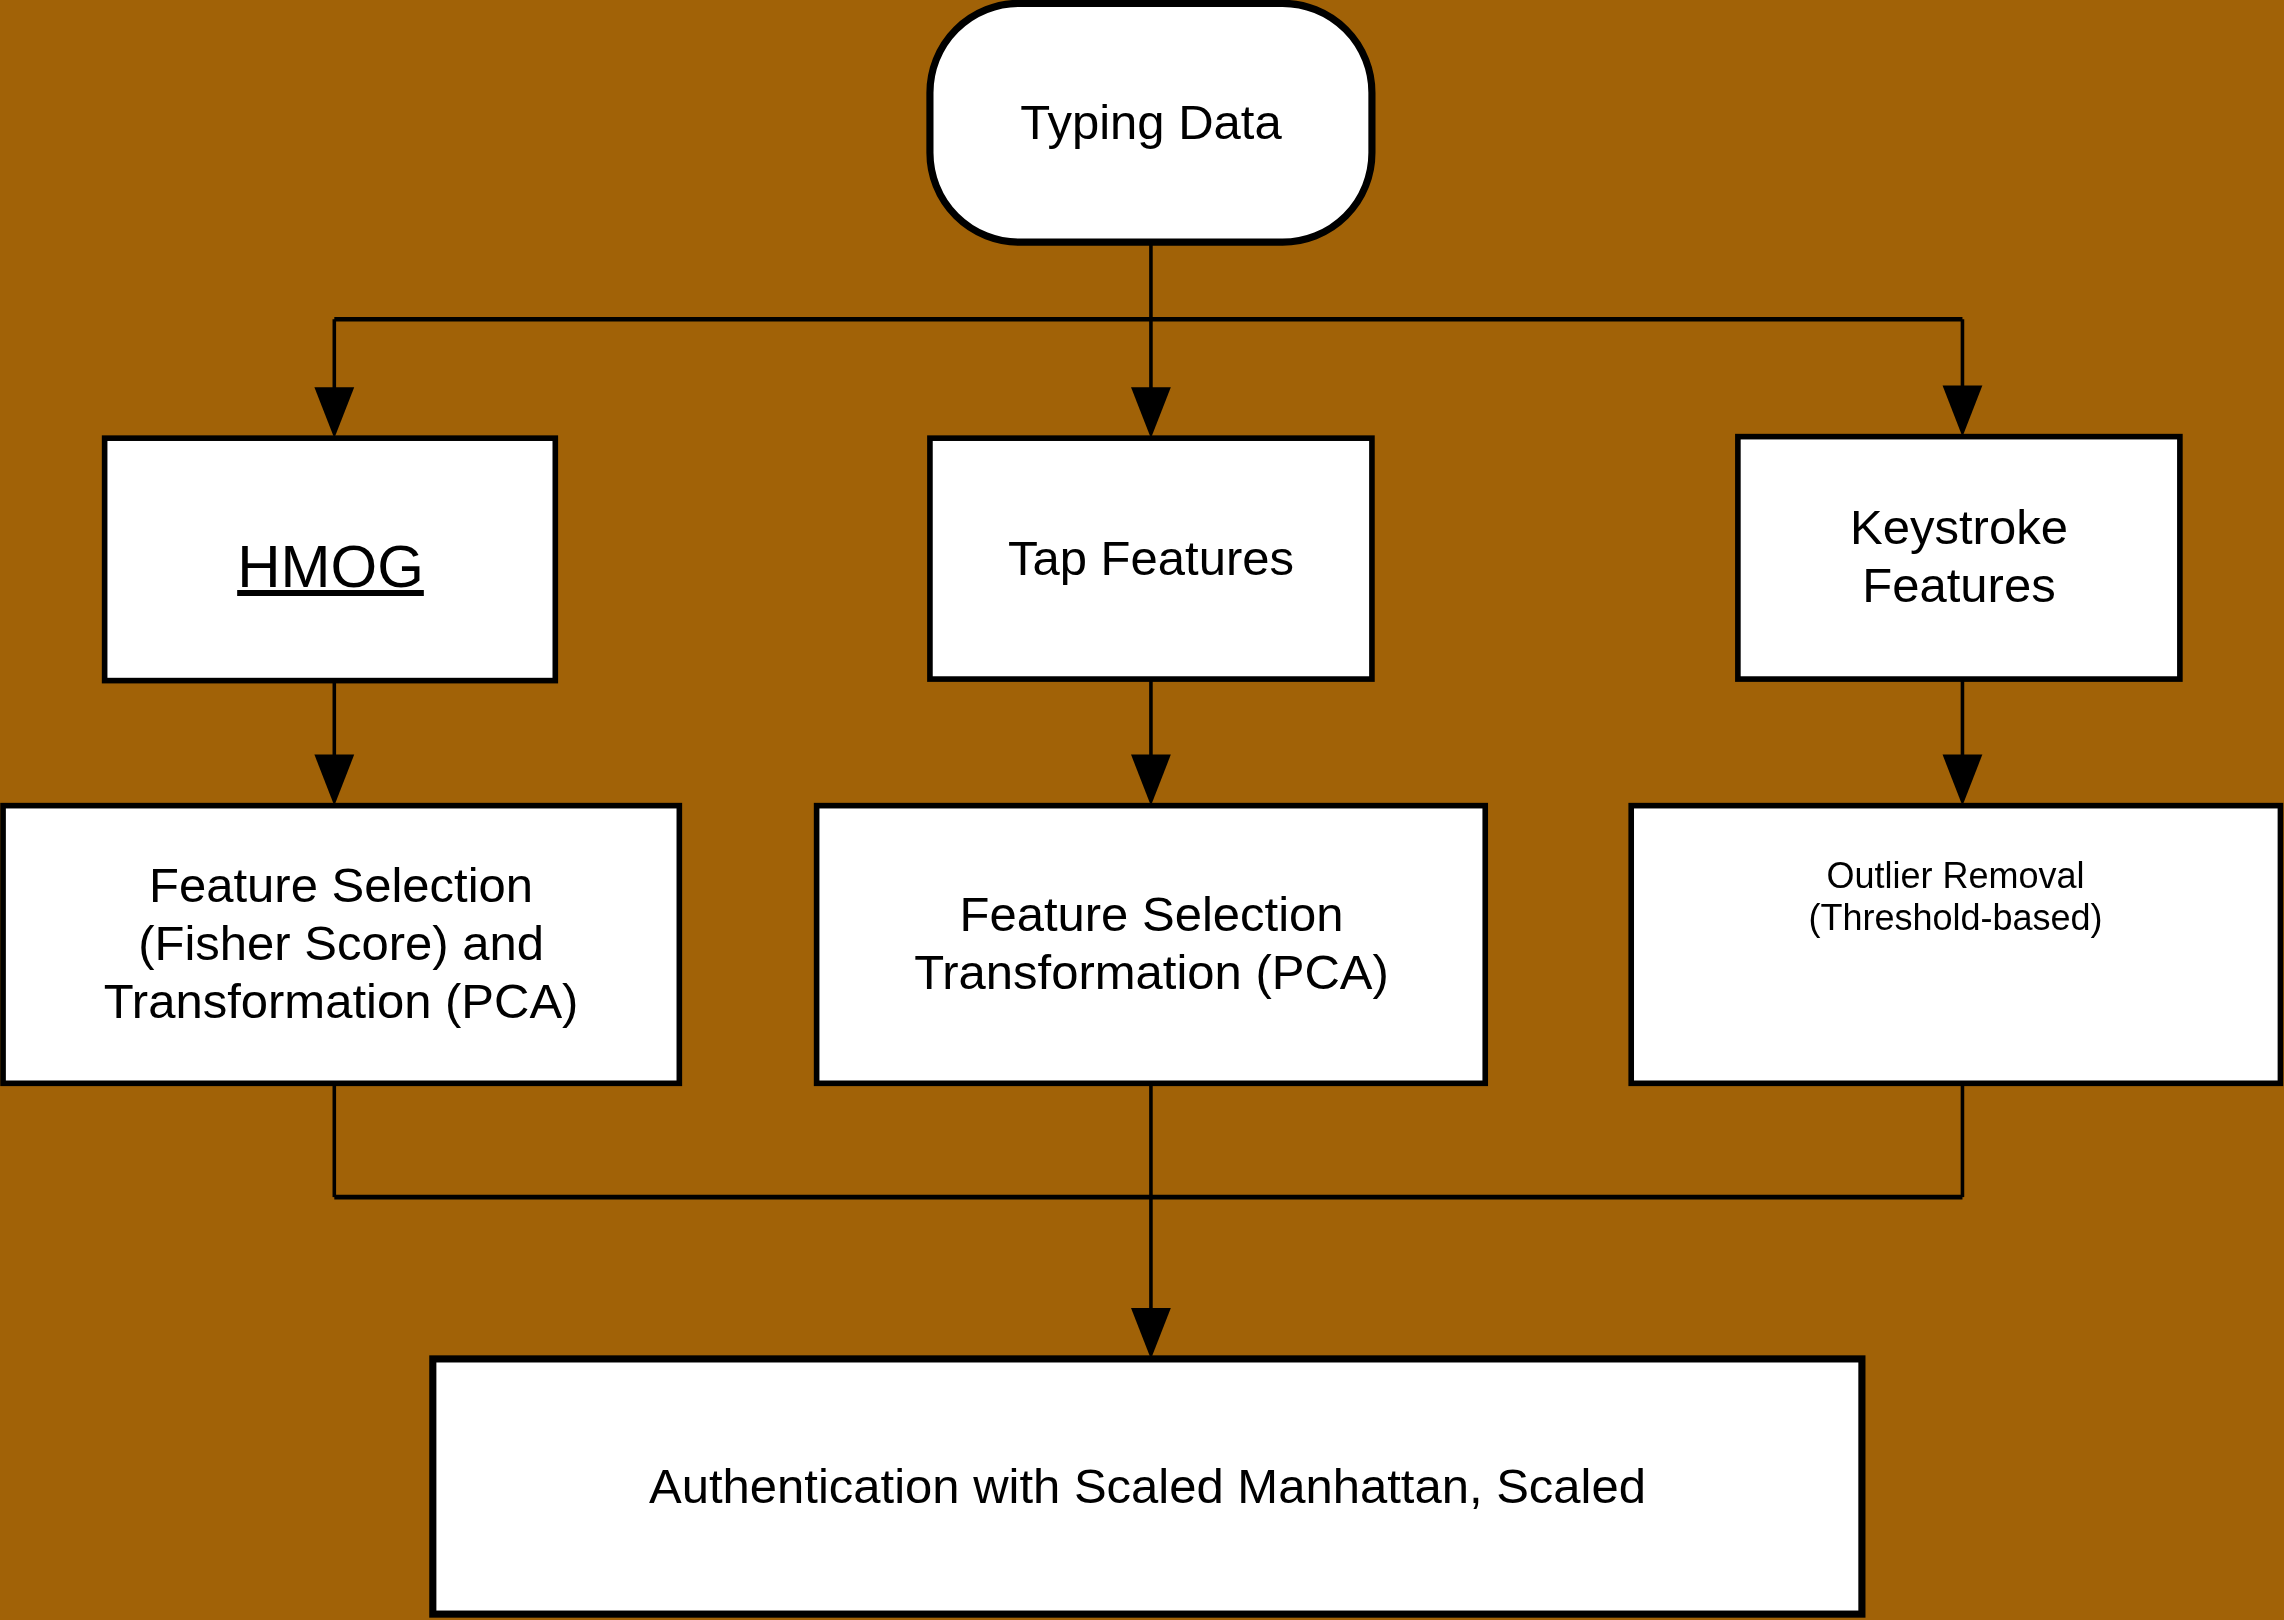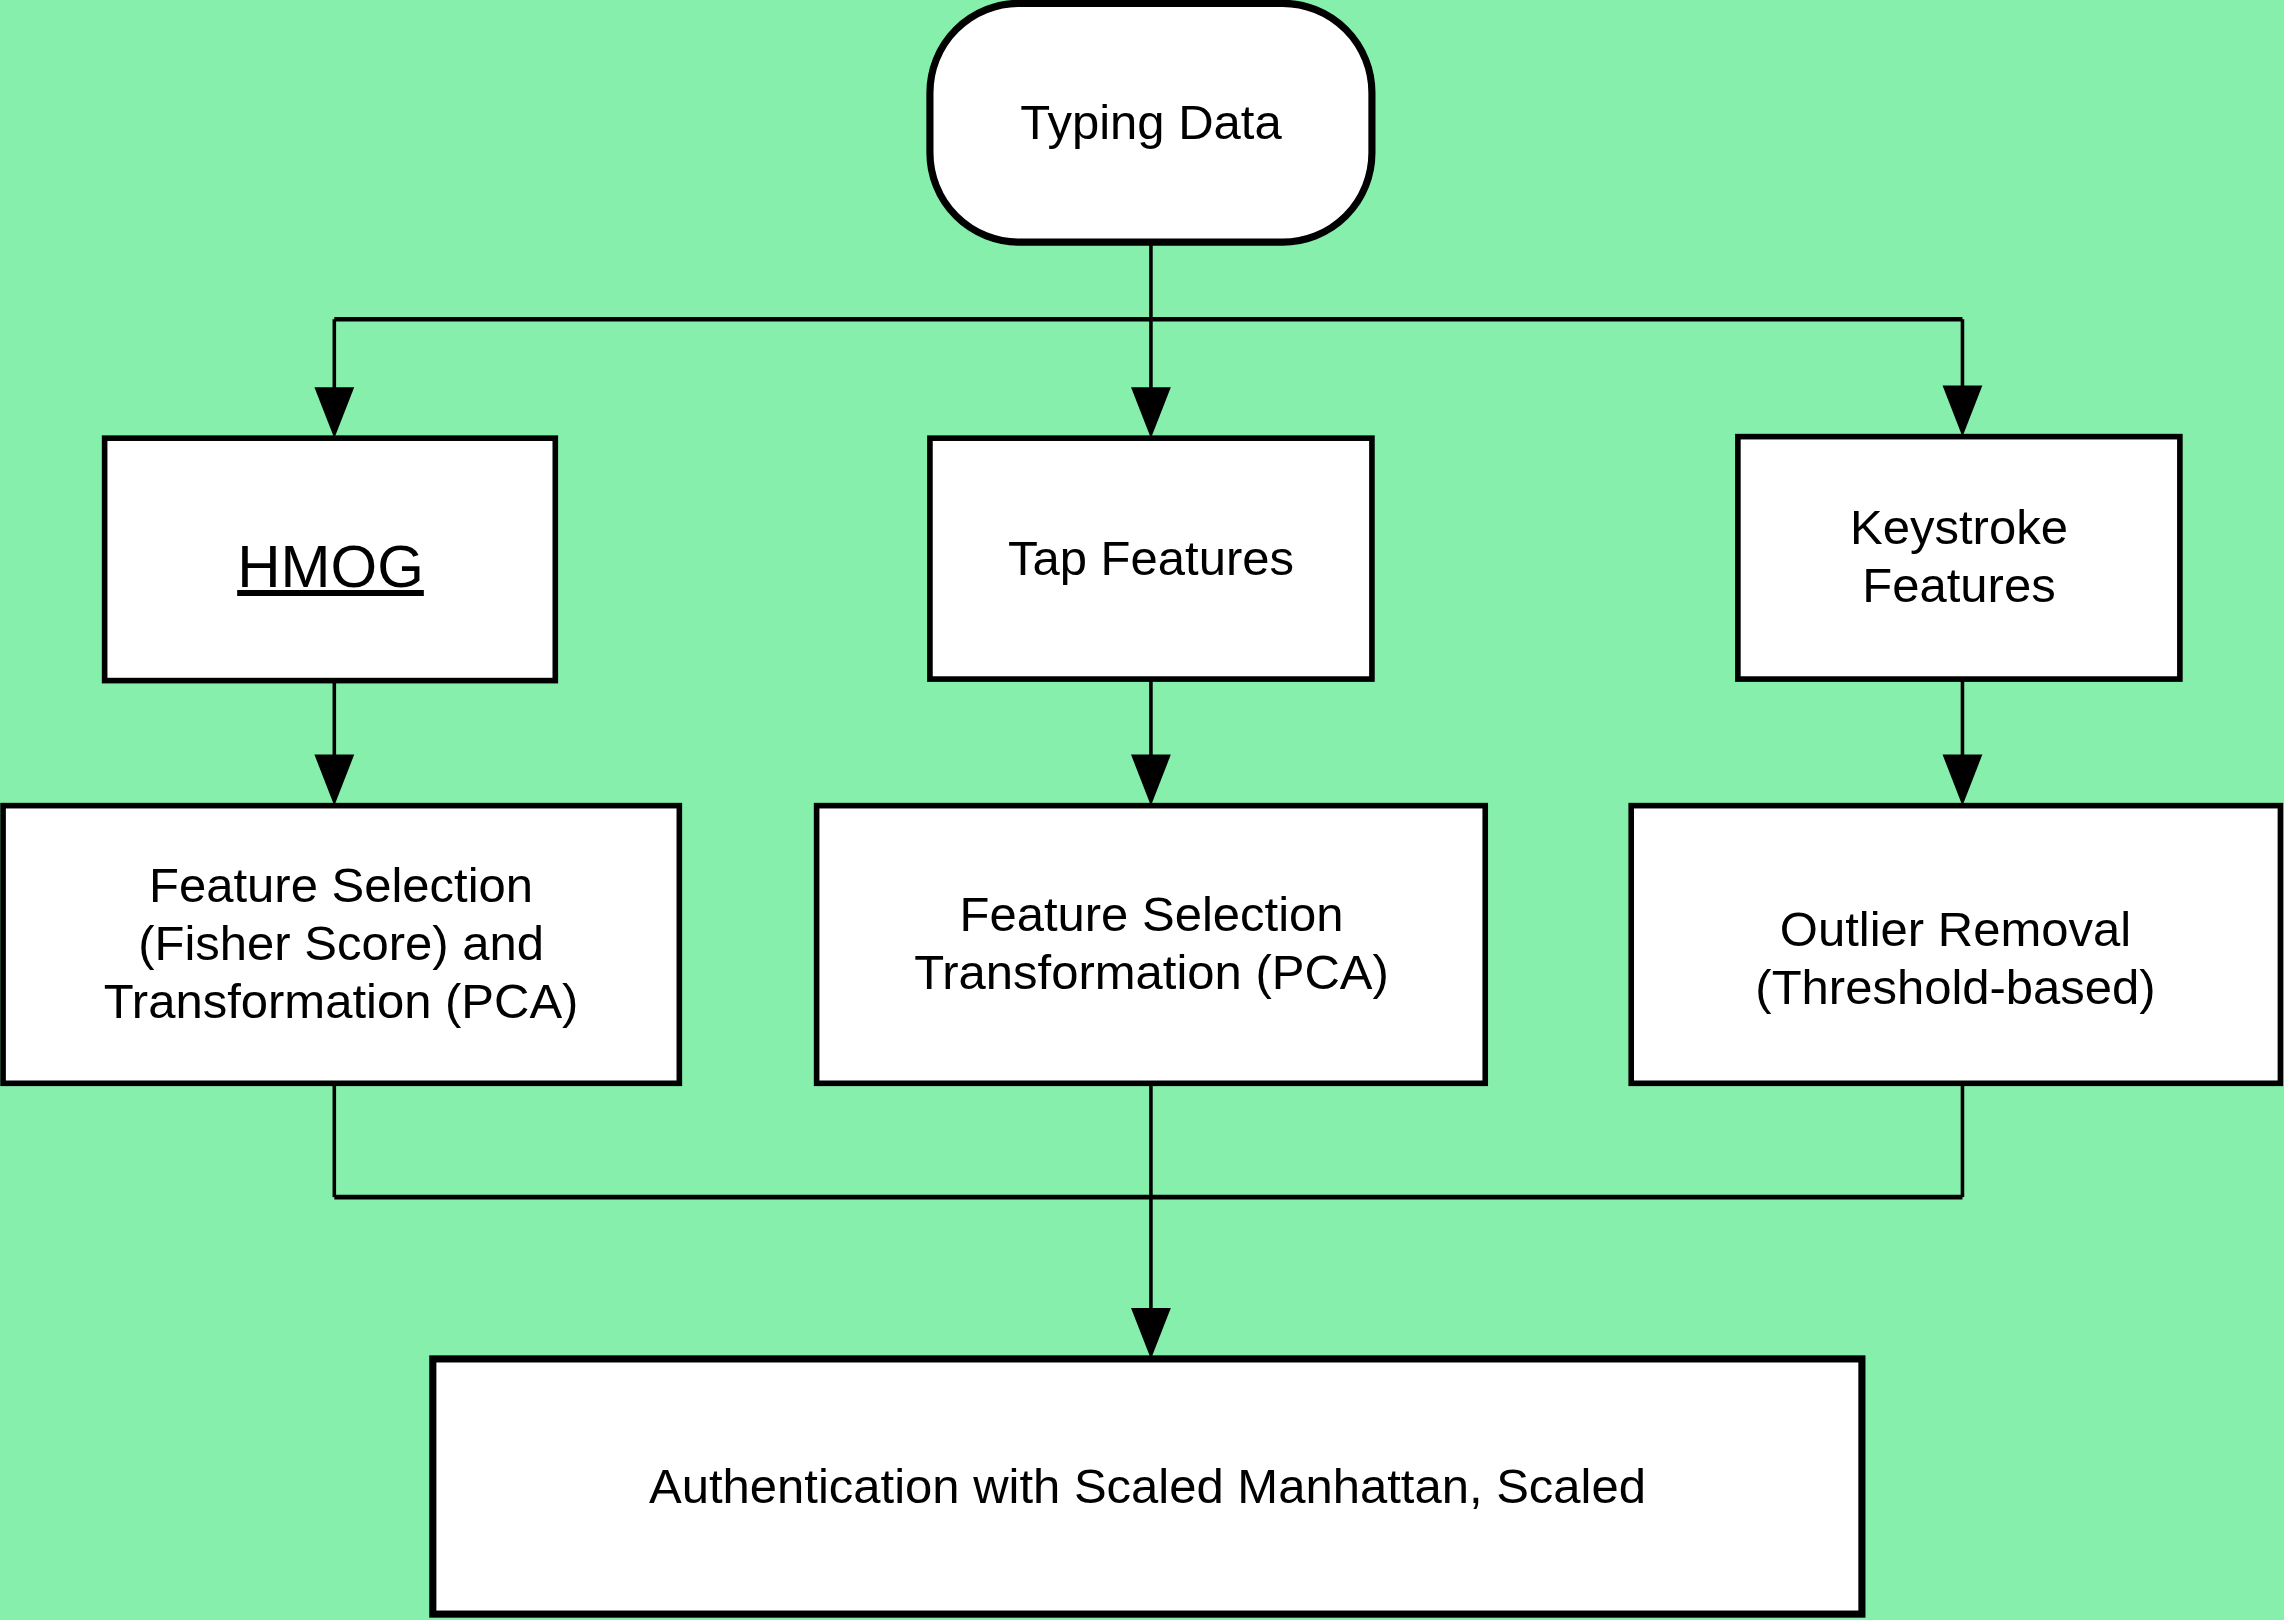--- a/index.html
+++ b/index.html
@@ -4,21 +4,21 @@
 <style>
   html, body {
     margin: 0;
     padding: 0;
     background: #ffffff;
   }
   #canvas {
     position: relative;
     width: 2284px;
     height: 1621px;
-    background: #86efac;
+    background: #a16207;
     overflow: hidden;
     font-family: "Liberation Sans", sans-serif;
   }
   #flow-svg {
     position: absolute;
     top: 0;
     left: 0;
     width: 2284px;
     height: 1621px;
   }
@@ -117,21 +117,21 @@
     <span>Feature Selection</span>
     <span>(Fisher Score) and</span>
     <span>Transformation (PCA)</span>
   </div>
 
   <div class="node-text" style="left:817px; top:805px; width:669px; height:278px; font-size:49px;">
     <span>Feature Selection</span>
     <span>Transformation (PCA)</span>
   </div>
 
-  <div class="node-text" style="left:1631px; top:820px; width:649px; height:278px; font-size:49px;">
+  <div class="node-text" style="left:1631px; top:758px; width:649px; height:278px; font-size:36px;">
     <span>Outlier Removal</span>
     <span>(Threshold-based)</span>
   </div>
 
   <div class="node-text" style="left:433px; top:1359px; width:1429px; height:255px; font-size:49px;">
     <span>Authentication with Scaled Manhattan, Scaled</span>
   </div>
 
 </div>
 

